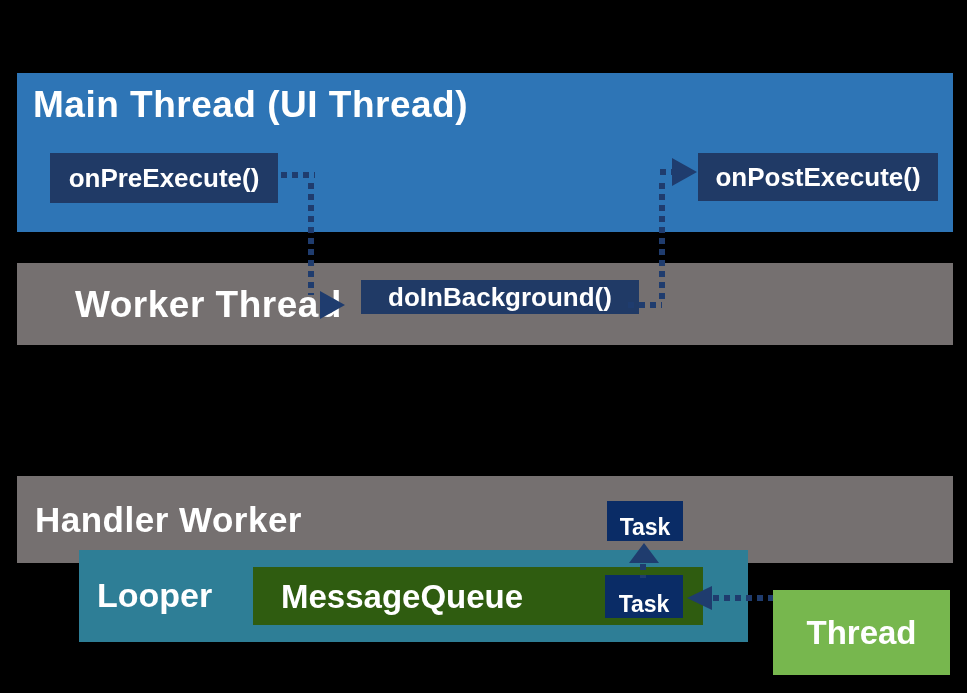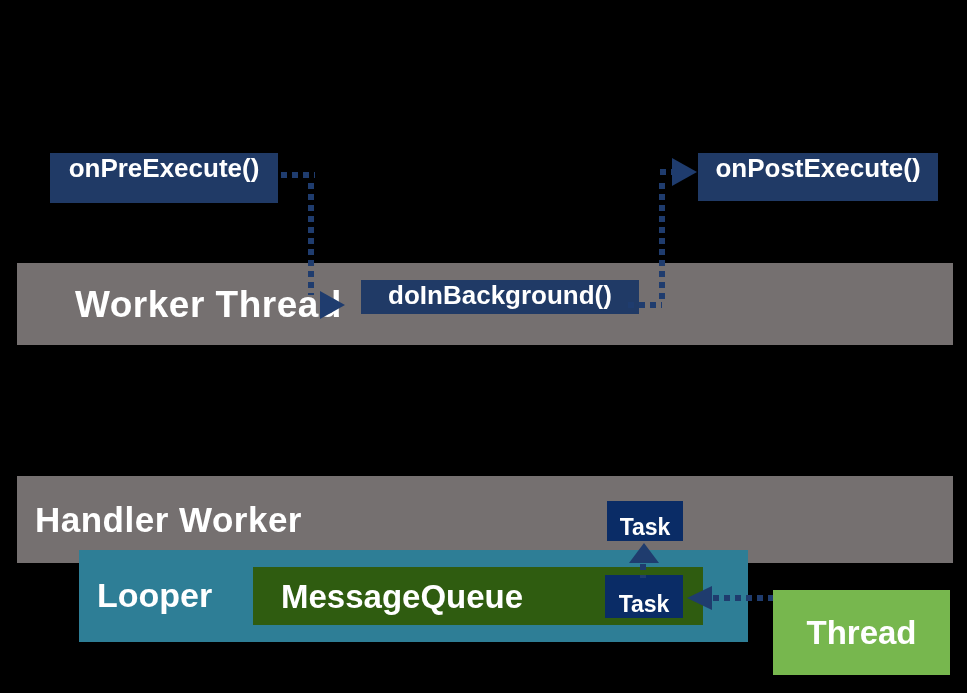--- a/index.html
+++ b/index.html
@@ -16,21 +16,21 @@
   .band-main{top:73px;height:159px;background:var(--main-band,#2e75b6);}
   .band-worker{top:263px;height:82px;background:var(--gray-band,#757070);}
   .band-handler{top:476px;height:87px;background:var(--gray-band,#757070);}
   .band-title{position:absolute;white-space:nowrap;line-height:1;letter-spacing:.5px;}
   .title-main{left:16px;top:13px;font-size:37px;}
   .title-worker{left:15px;top:23px;font-size:37px;margin-left:43px;}
   .title-handler{left:18px;top:26px;font-size:35px;}
 
   .method-box{
     position:absolute;background:var(--method-box,#203a66);
-    display:flex;align-items:flex-start;justify-content:center;
+    display:flex;align-items:center;justify-content:center;
     font-size:26px;white-space:nowrap;
   }
   .box-onpre{left:50px;top:153px;width:228px;height:50px;}
   .box-onpost{left:698px;top:153px;width:240px;height:48px;}
   .box-doinbg{left:361px;top:280px;width:278px;height:34px;}
 
   .task-box{
     position:absolute;background:var(--task-box,#0a2c66);
     display:flex;align-items:flex-end;justify-content:center;
     font-size:23px;
@@ -73,20 +73,23 @@
   .c-handler-h{left:713px;top:595px;width:60px;}
   .c-handler-arrow{left:687px;top:586px;}
   .c-task-v{left:640px;top:564px;height:14px;}
   .c-task-arrow{left:629px;top:543px;}
 </style>
 </head>
 <body>
 
 <div id="stage">
 
+  <div class="band band-main">
+    <div class="band-title title-main">Main Thread (UI Thread)</div>
+  </div>
   <div class="method-box box-onpre">
     <span>onPreExecute()</span>
   </div>
   <div class="method-box box-onpost">
     <span>onPostExecute()</span>
   </div>
 
   <div class="band band-worker">
     <div class="band-title title-worker">Worker Thread</div>
   </div>

